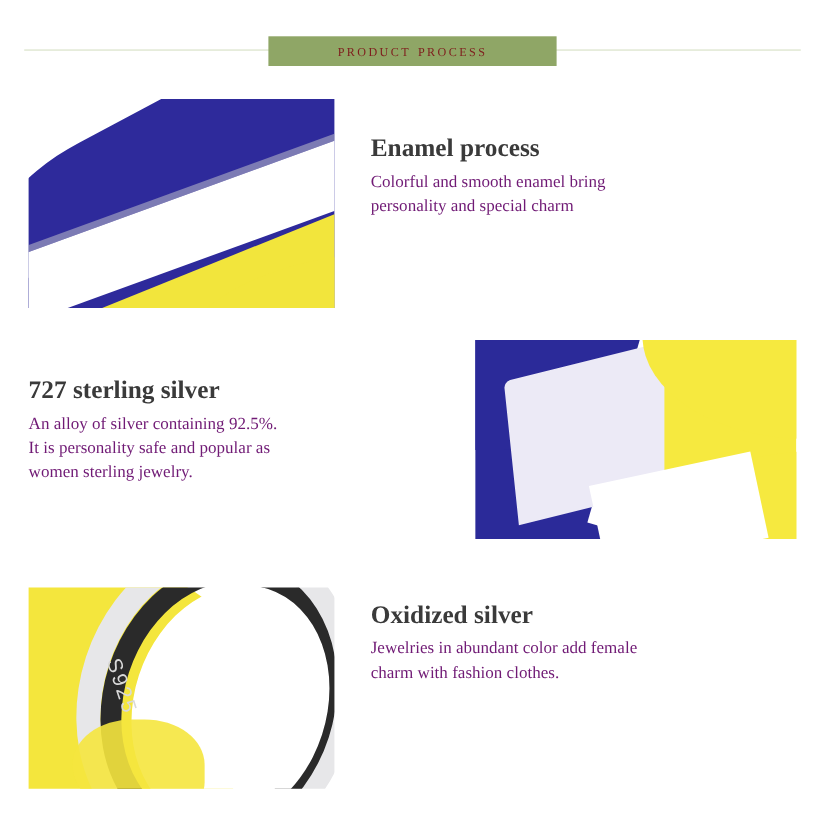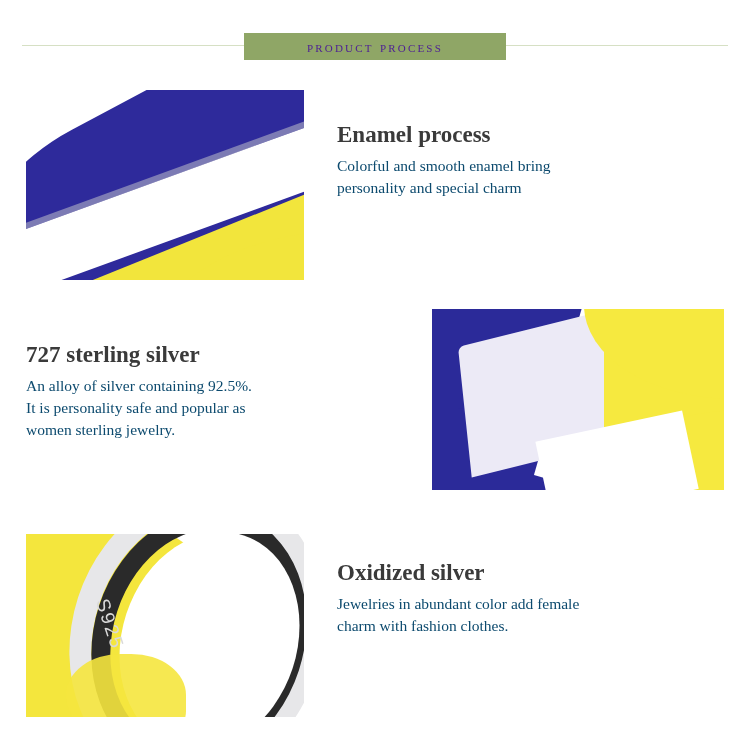--- a/index.html
+++ b/index.html
@@ -36,21 +36,21 @@
     left: 244px;
     top: 33px;
     width: 262px;
     height: 27px;
     background: #8fa666;
     display: flex;
     align-items: center;
     justify-content: center;
   }
   .header-tab span {
-    color: #4c1d95;
+    color: #7f1d1d;
     font-size: 16px;
     letter-spacing: 2.2px;
     font-variant: small-caps;
     text-transform: lowercase;
     font-family: "Liberation Serif", serif;
   }
   .photo {
     position: absolute;
     overflow: hidden;
     background: #ffffff;
@@ -69,21 +69,21 @@
   .block-title {
     font-size: 23px;
     color: #3a3a3a;
     font-family: "Liberation Serif", serif;
     margin: 0 0 8px 0;
     font-weight: bold;
     line-height: 1.1;
   }
   .block-desc {
     font-size: 15.5px;
-    color: #0c4a6e;
+    color: #701a75;
     line-height: 1.42;
     font-family: "Liberation Serif", serif;
   }
   .block-desc div { white-space: nowrap; }
 
   
   #img-enamel { left: 26px; top: 90px; width: 278px; height: 190px; }
   .enamel-bg {
     position: absolute; left:0; top:0; width:100%; height:100%;
     background: #ffffff;
@@ -246,21 +246,21 @@
     position: absolute;
     left: 40px; top: 120px;
     width: 120px; height: 90px;
     background: rgba(245,230,62,.9);
     border-radius: 50% 50% 40% 60%;
   }
 
   
   #txt-enamel  { left: 337px; top: 122px; width: 380px; }
   #txt-sterling{ left: 26px;  top: 342px; width: 400px; }
-  #txt-oxidized{ left: 337px; top: 560px; width: 380px; }
+  #txt-oxidized{ left: 337px; top: 546px; width: 380px; }
 </style>
 </head>
 <body>
 
 <div class="header">
   <div class="header-rule"></div>
 </div>
 <div class="header-tab">
   <span>Product process</span>
 </div>

